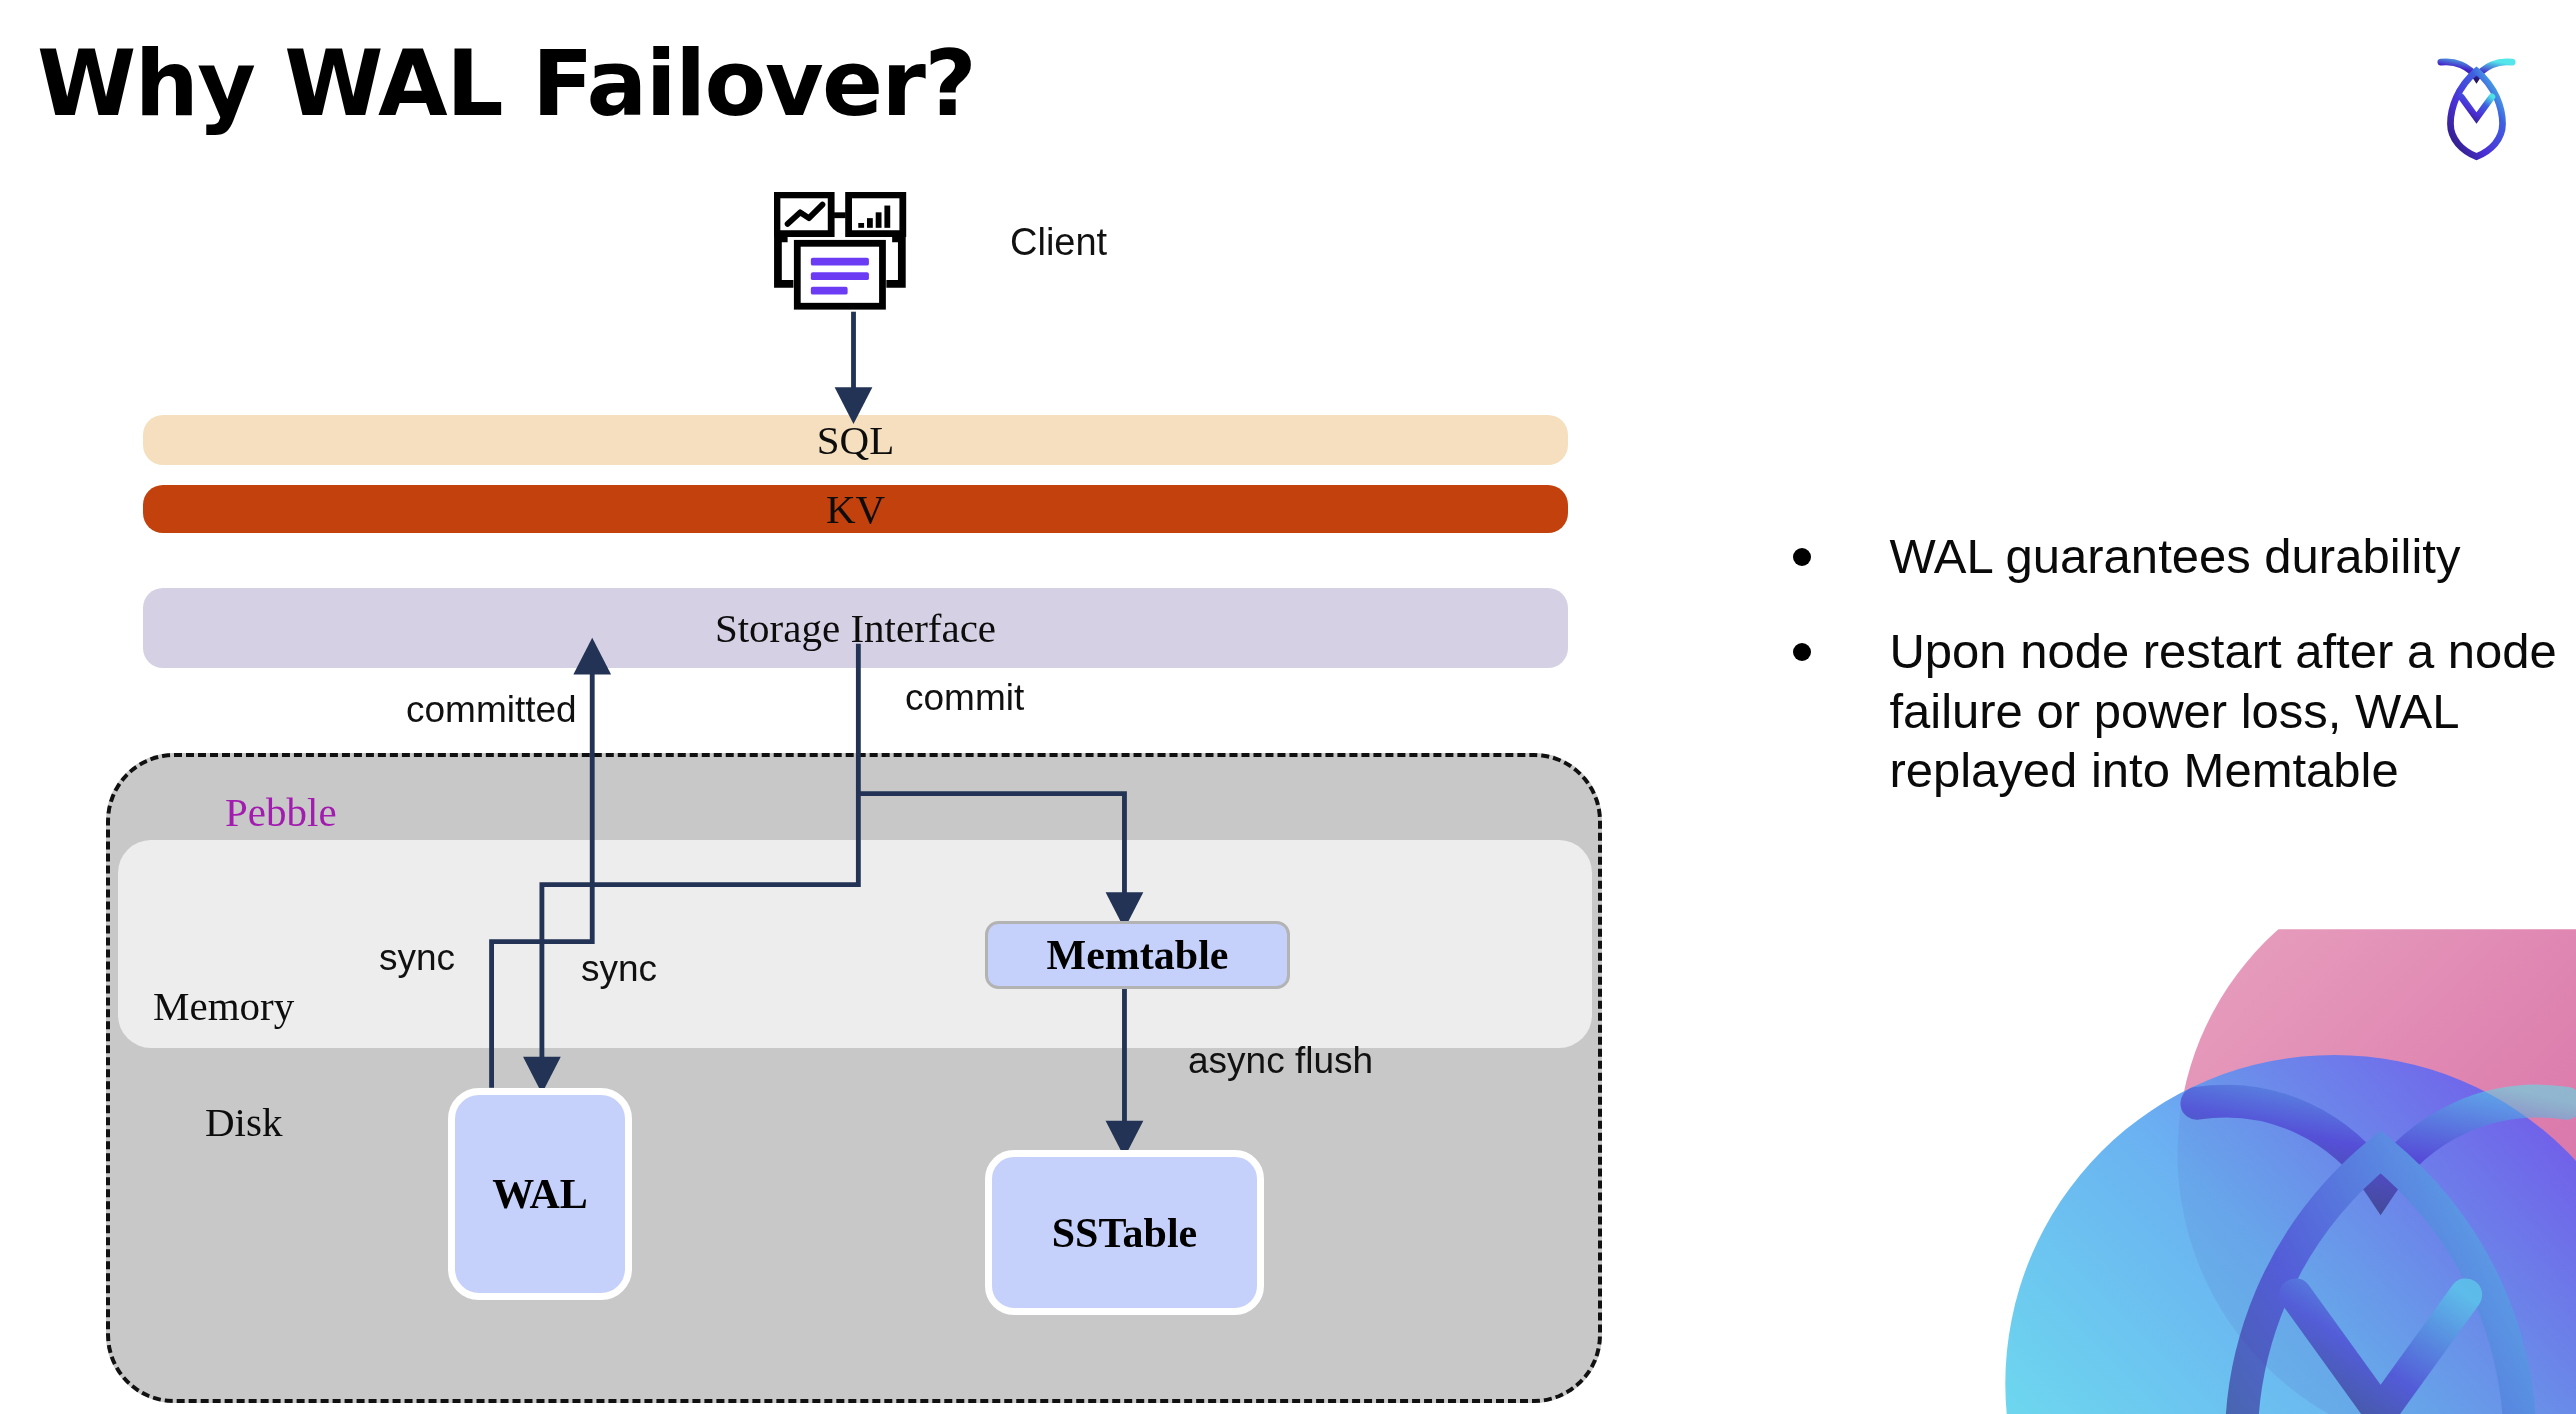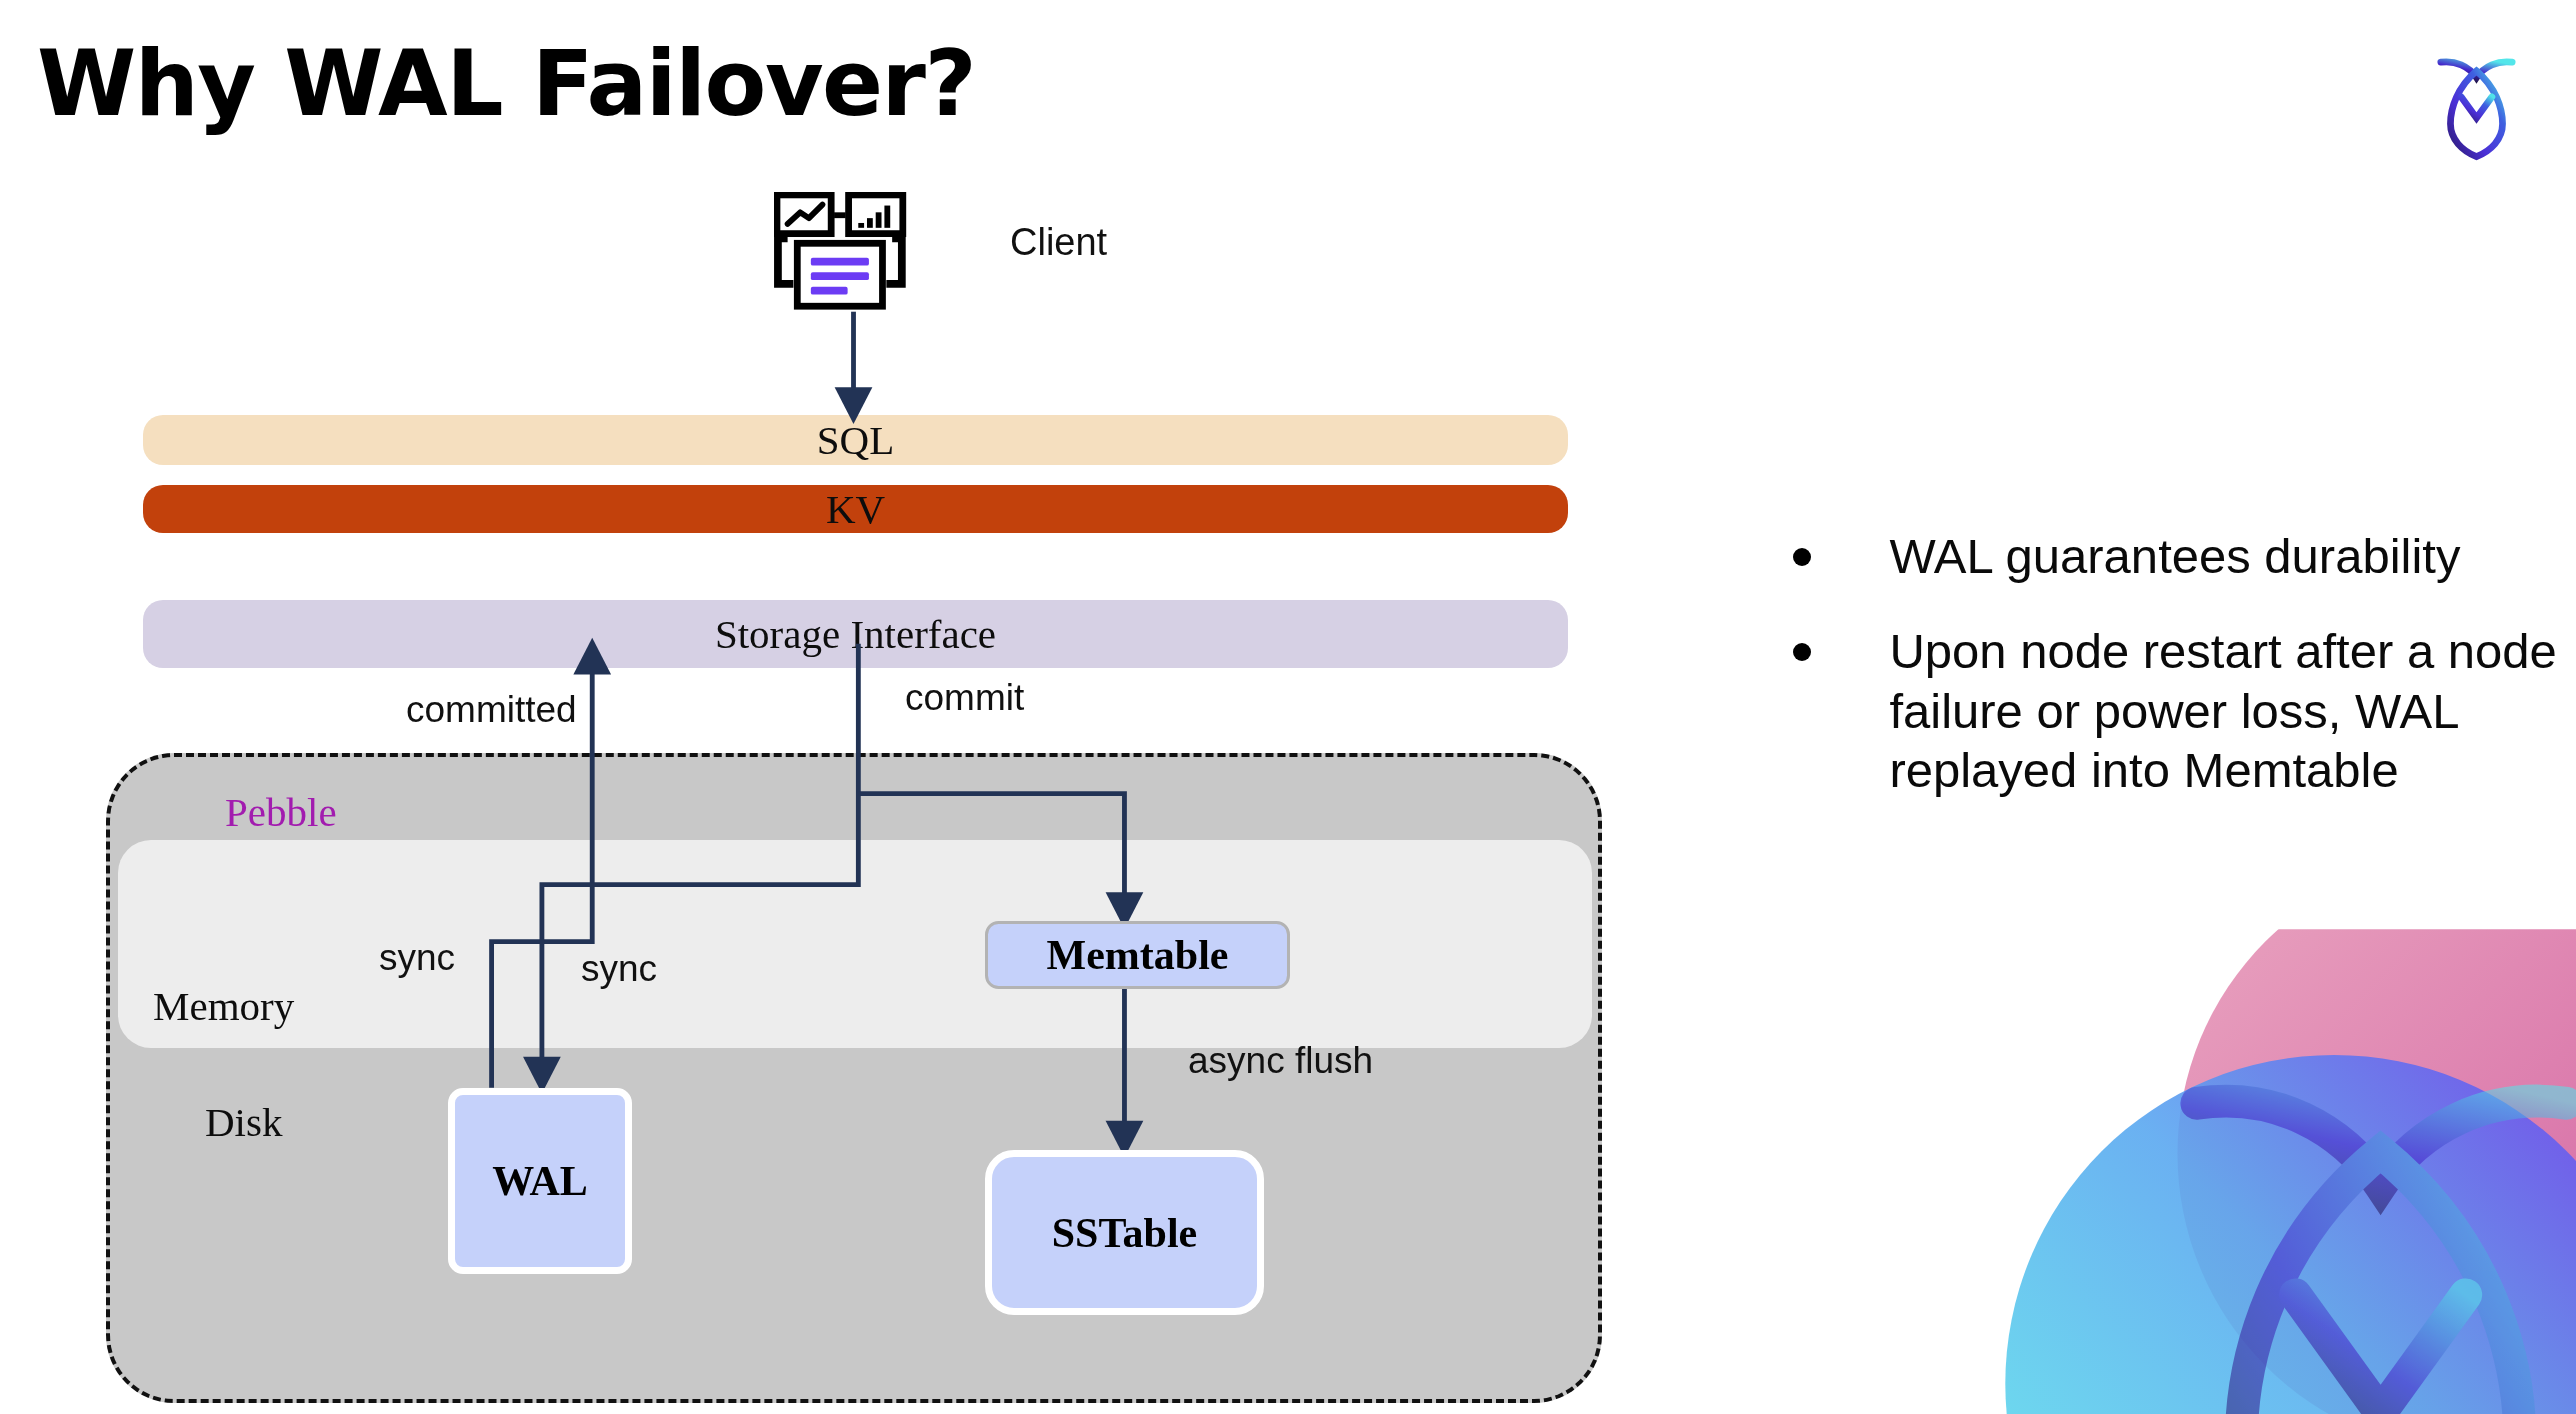--- a/index.html
+++ b/index.html
@@ -66,21 +66,21 @@
     display: flex;
     align-items: center;
     justify-content: center;
     font-family: "Liberation Serif", serif;
     font-size: 41px;
     color: #0d0d0d;
     box-sizing: border-box;
   }
   #layer-sql  { top: 415px;  height: 50px; background: #f5dfbf; }
   #layer-kv   { top: 485px;  height: 48px; background: #c2410c; }
-  #layer-si   { top: 600px;  height: 68px; background: #d6d0e4; }
+  #layer-si   { top: 588px;  height: 80px; background: #d6d0e4; }
 
   
   #pebble-box {
     position: absolute;
     left: 106px;
     top: 753px;
     width: 1496px;
     height: 650px;
     background: #c8c8c8;
     border: 4.8px dashed #111111;
@@ -138,23 +138,23 @@
     box-sizing: border-box;
   }
   #node-memtable {
     left: 985px; top: 921px;
     width: 305px; height: 68px;
     border: 3.9px solid #b3b3b3;
     border-radius: 13.5px;
   }
   #node-wal {
     left: 448px; top: 1088px;
-    width: 184px; height: 186px;
+    width: 184px; height: 212px;
     border: 7.7px solid #ffffff;
-    border-radius: 15px;
+    border-radius: 31px;
   }
   #node-sstable {
     left: 985px; top: 1150px;
     width: 279px; height: 165px;
     border: 7.7px solid #ffffff;
     border-radius: 29px;
   }
 
   
   .edge-label {

